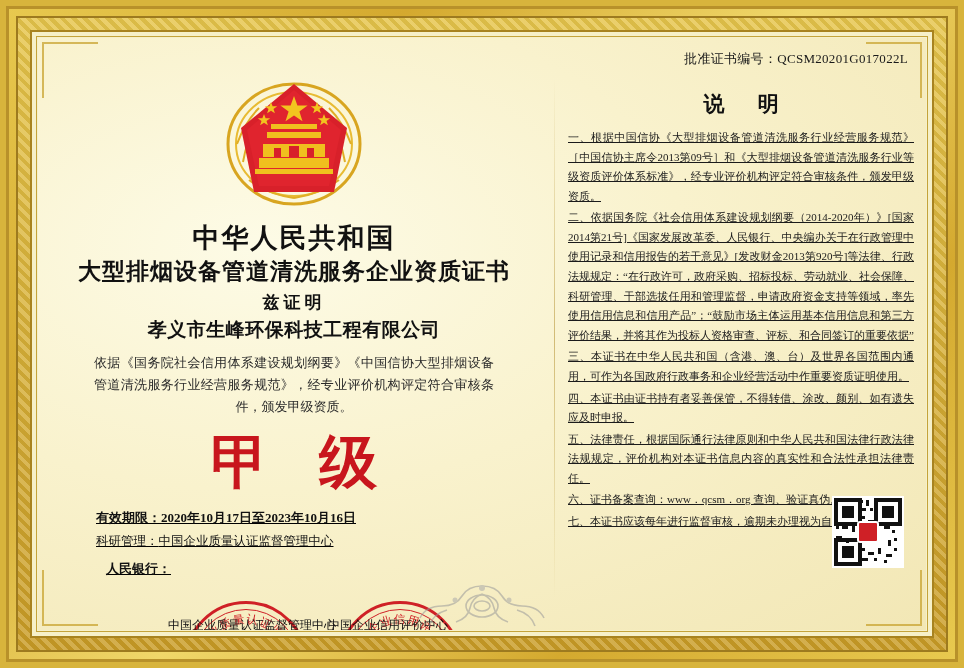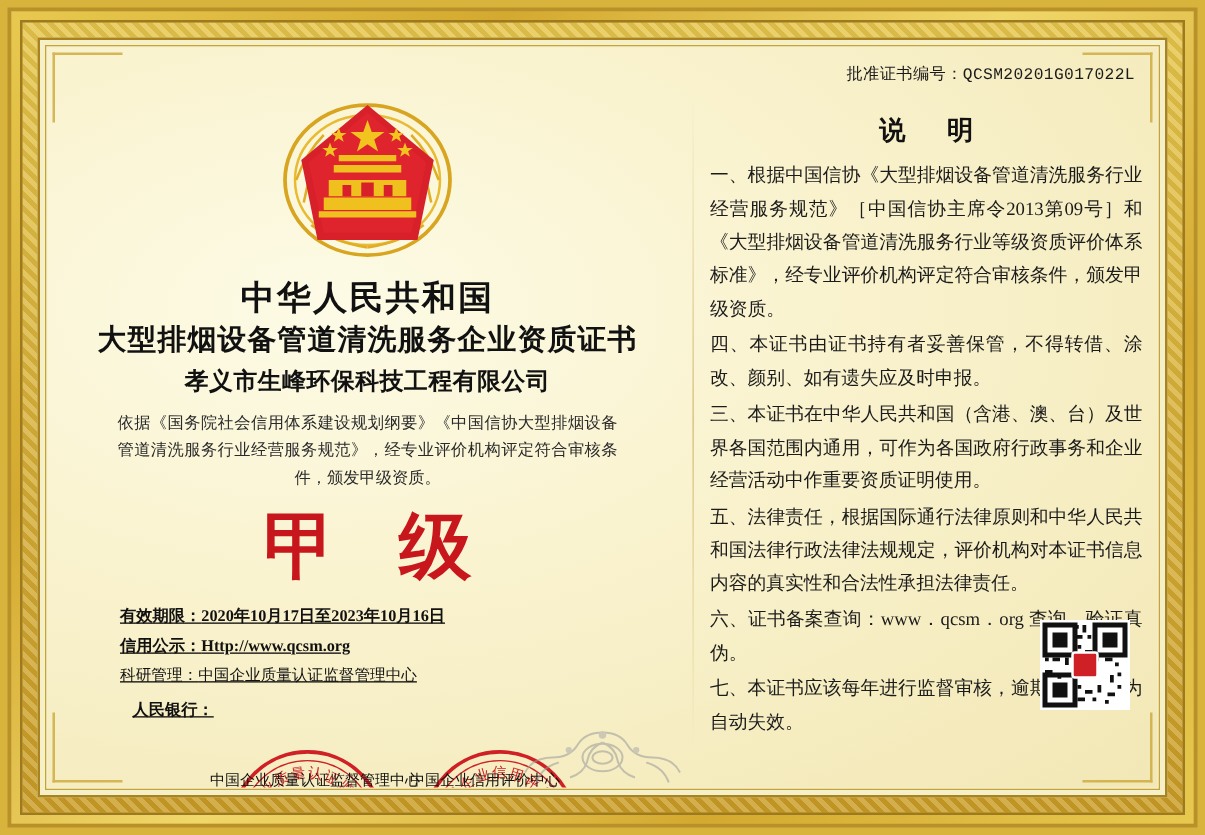--- a/index.html
+++ b/index.html
@@ -75,21 +75,21 @@
     position: absolute;
     right: 18px;
     top: 12px;
     font-size: 13px;
     color: #1a1a1a;
     letter-spacing: .3px;
     white-space: nowrap;
     font-family: "Liberation Serif", serif;
   }
   .approval-no .code {
-    font-family: Liberation Mono, monospace;
+    font-family: Liberation Serif, serif;
     text-align: center;
   }
 
   
   .left-panel {
     position: absolute;
     left: 0;
     top: 28px;
     width: 512px;
     text-align: center;
@@ -245,25 +245,26 @@
   .right-title {
     text-align: center;
     font-size: 21px;
     font-weight: bold;
     color: #111;
     letter-spacing: 14px;
     text-indent: 14px;
     margin-bottom: 10px;
   }
   .clause {
-    font-size: 15px;
+    font-size: 11px;
     color: #1b1b1b;
     line-height: 1.78;
     text-align: justify;
     margin-bottom: 2px;
+    text-decoration: underline;
   }
 
   
   .qr {
     position: absolute;
     right: 22px;
     bottom: 62px;
     width: 72px;
     height: 72px;
     background: #fff;
@@ -368,32 +369,30 @@
             <polygon points="52,36 53.6,40.3 58.2,40.3 54.5,43 55.9,47.3 52,44.7 48.1,47.3 49.5,43 45.8,40.3 50.4,40.3"></polygon>
             <polygon points="45,48 46.6,52.3 51.2,52.3 47.5,55 48.9,59.3 45,56.7 41.1,59.3 42.5,55 38.8,52.3 43.4,52.3"></polygon>
             <polygon points="98,36 99.6,40.3 104.2,40.3 100.5,43 101.9,47.3 98,44.7 94.1,47.3 95.5,43 91.8,40.3 96.4,40.3"></polygon>
             <polygon points="105,48 106.6,52.3 111.2,52.3 107.5,55 108.9,59.3 105,56.7 101.1,59.3 102.5,55 98.8,52.3 103.4,52.3"></polygon>
           </g>
         </svg>
       </div>
 
       <div class="title-1">中华人民共和国</div>
       <div class="title-2">大型排烟设备管道清洗服务企业资质证书</div>
+      <div class="title-3">兹证明</div>
       <div class="company">孝义市生峰环保科技工程有限公司</div>
 
       <div class="basis">依据《国务院社会信用体系建设规划纲要》《中国信协大型排烟设备管道清洗服务行业经营服务规范》，经专业评价机构评定符合审核条件，颁发甲级资质。</div>
 
       <div class="grade">甲 级</div>
 
       <div class="meta">
         <div>
           <span>有效期限：</span><span>2020年10月17日至2023年10月16日</span>
-        </div>
-        <div>
-          <span>信用公示：</span><span>Http://www.qcsm.org</span>
         </div>
         <div class="light">
           <span>科研管理：</span><span>中国企业质量认证监督管理中心</span>
         </div>
         <div class="issuer-label">人民银行：</div>
       </div>
 
       <div class="seals">
         <div class="seal left">
           <div class="ring"></div>
@@ -429,22 +428,23 @@
           <div class="seal-caption left">中国企业质量认证监督管理中心</div>
           <div class="seal-caption right">中国企业信用评价中心</div>
         </div>
       </div>
     </div>
 
     <div class="right-panel">
       <div class="right-title">说 明</div>
 
       <div class="clause">一、根据中国信协《大型排烟设备管道清洗服务行业经营服务规范》［中国信协主席令2013第09号］和《大型排烟设备管道清洗服务行业等级资质评价体系标准》，经专业评价机构评定符合审核条件，颁发甲级资质。</div>
+      <div class="clause">二、依据国务院《社会信用体系建设规划纲要（2014-2020年）》[国家2014第21号]《国家发展改革委、人民银行、中央编办关于在行政管理中使用记录和信用报告的若干意见》[发改财金2013第920号]等法律、行政法规规定：“在行政许可，政府采购、招标投标、劳动就业、社会保障、科研管理、干部选拔任用和管理监督，申请政府资金支持等领域，率先使用信用信息和信用产品”；“鼓励市场主体运用基本信用信息和第三方评价结果，并将其作为投标人资格审查、评标、和合同签订的重要依据”</div>
+      <div class="clause">三、本证书在中华人民共和国（含港、澳、台）及世界各国范围内通用，可作为各国政府行政事务和企业经营活动中作重要资质证明使用。</div>
       <div class="clause">四、本证书由证书持有者妥善保管，不得转借、涂改、颜别、如有遗失应及时申报。</div>
-      <div class="clause">三、本证书在中华人民共和国（含港、澳、台）及世界各国范围内通用，可作为各国政府行政事务和企业经营活动中作重要资质证明使用。</div>
       <div class="clause">五、法律责任，根据国际通行法律原则和中华人民共和国法律行政法律法规规定，评价机构对本证书信息内容的真实性和合法性承担法律责任。</div>
       <div class="clause">六、证书备案查询：www．qcsm．org 查询、验证真伪。</div>
       <div class="clause">七、本证书应该每年进行监督审核，逾期未办理视为自动失效。</div>
     </div>
 
     <div class="qr">
       <div class="finder" style="left:2px;  top:2px;">
           <i></i>
         </div>
       <div class="finder" style="right:2px; top:2px;">

